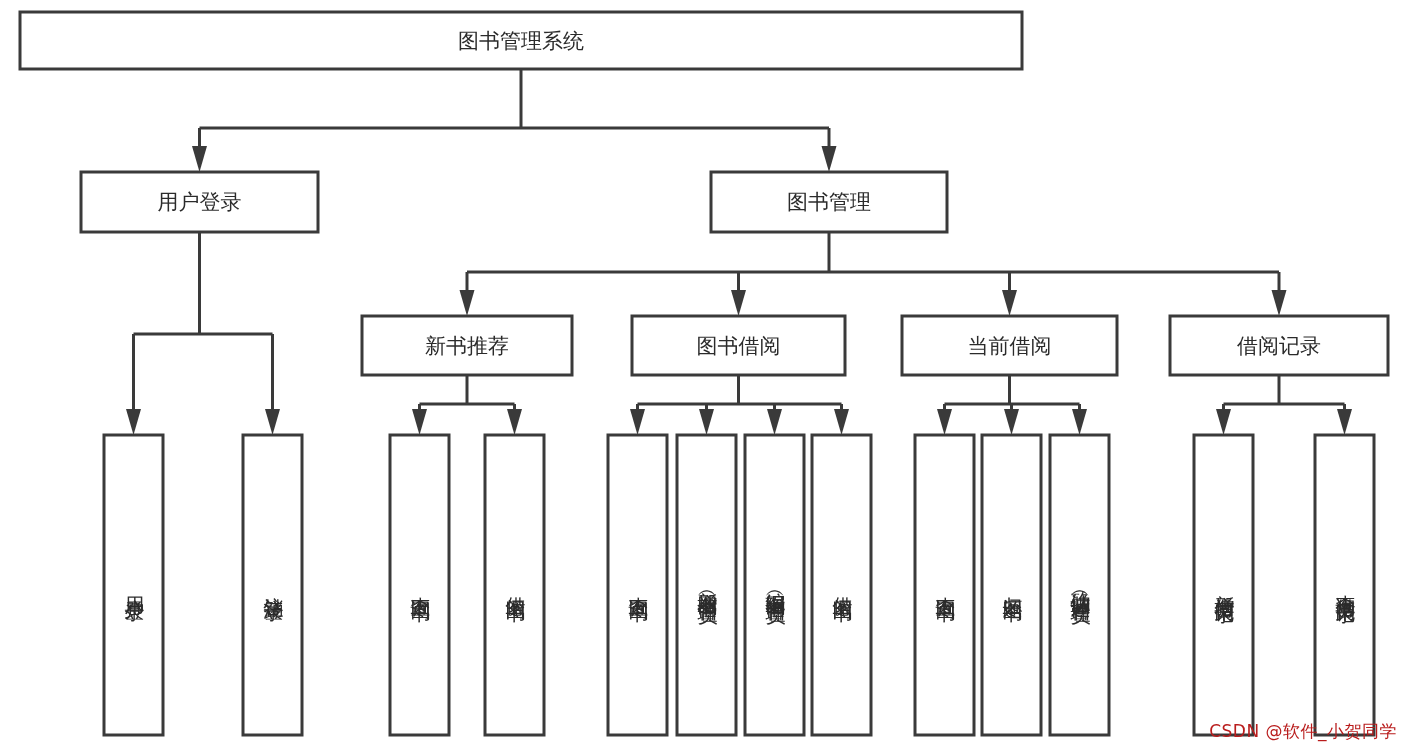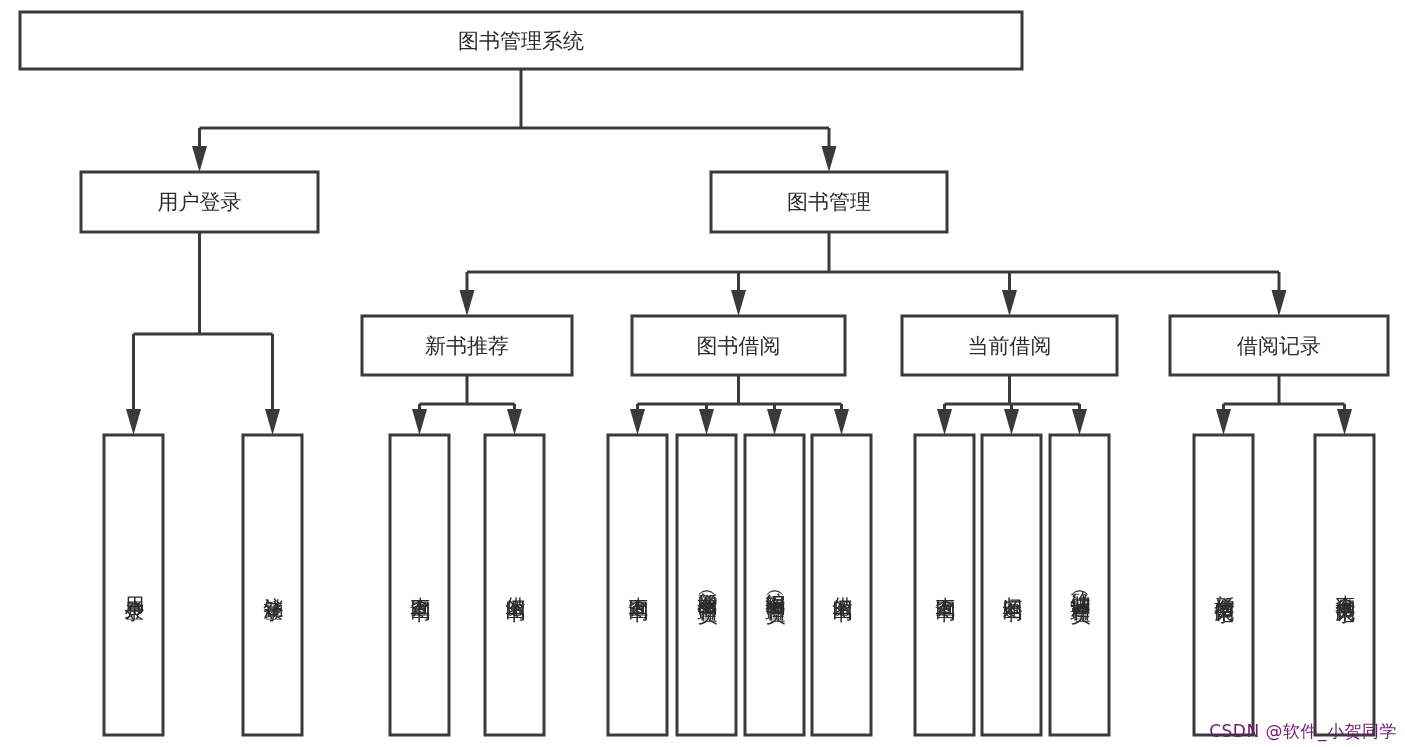--- a/index.html
+++ b/index.html
@@ -52,21 +52,21 @@
   .arrow-head {
     fill: #3a3a3a;
     stroke: none;
   }
   .watermark {
     position: absolute;
     right: 8px;
     bottom: 4px;
     font-family: "DejaVu Sans", "Liberation Sans", sans-serif;
     font-size: 17px;
-    color: #701a75;
+    color: #b91c1c;
     white-space: nowrap;
     user-select: none;
     letter-spacing: 0.5px;
   }
 </style>
 </head>
 <body>
 
 <div id="diagram-root">
   <svg class="flow" viewBox="0 0 1405 747">

